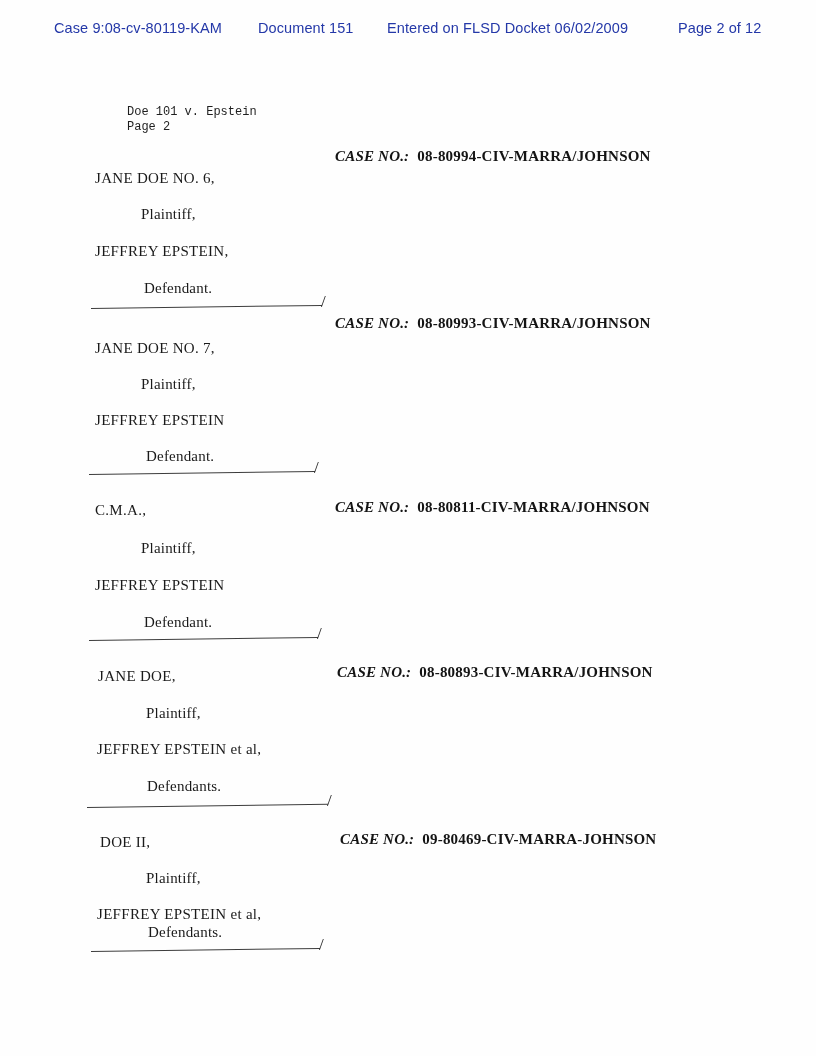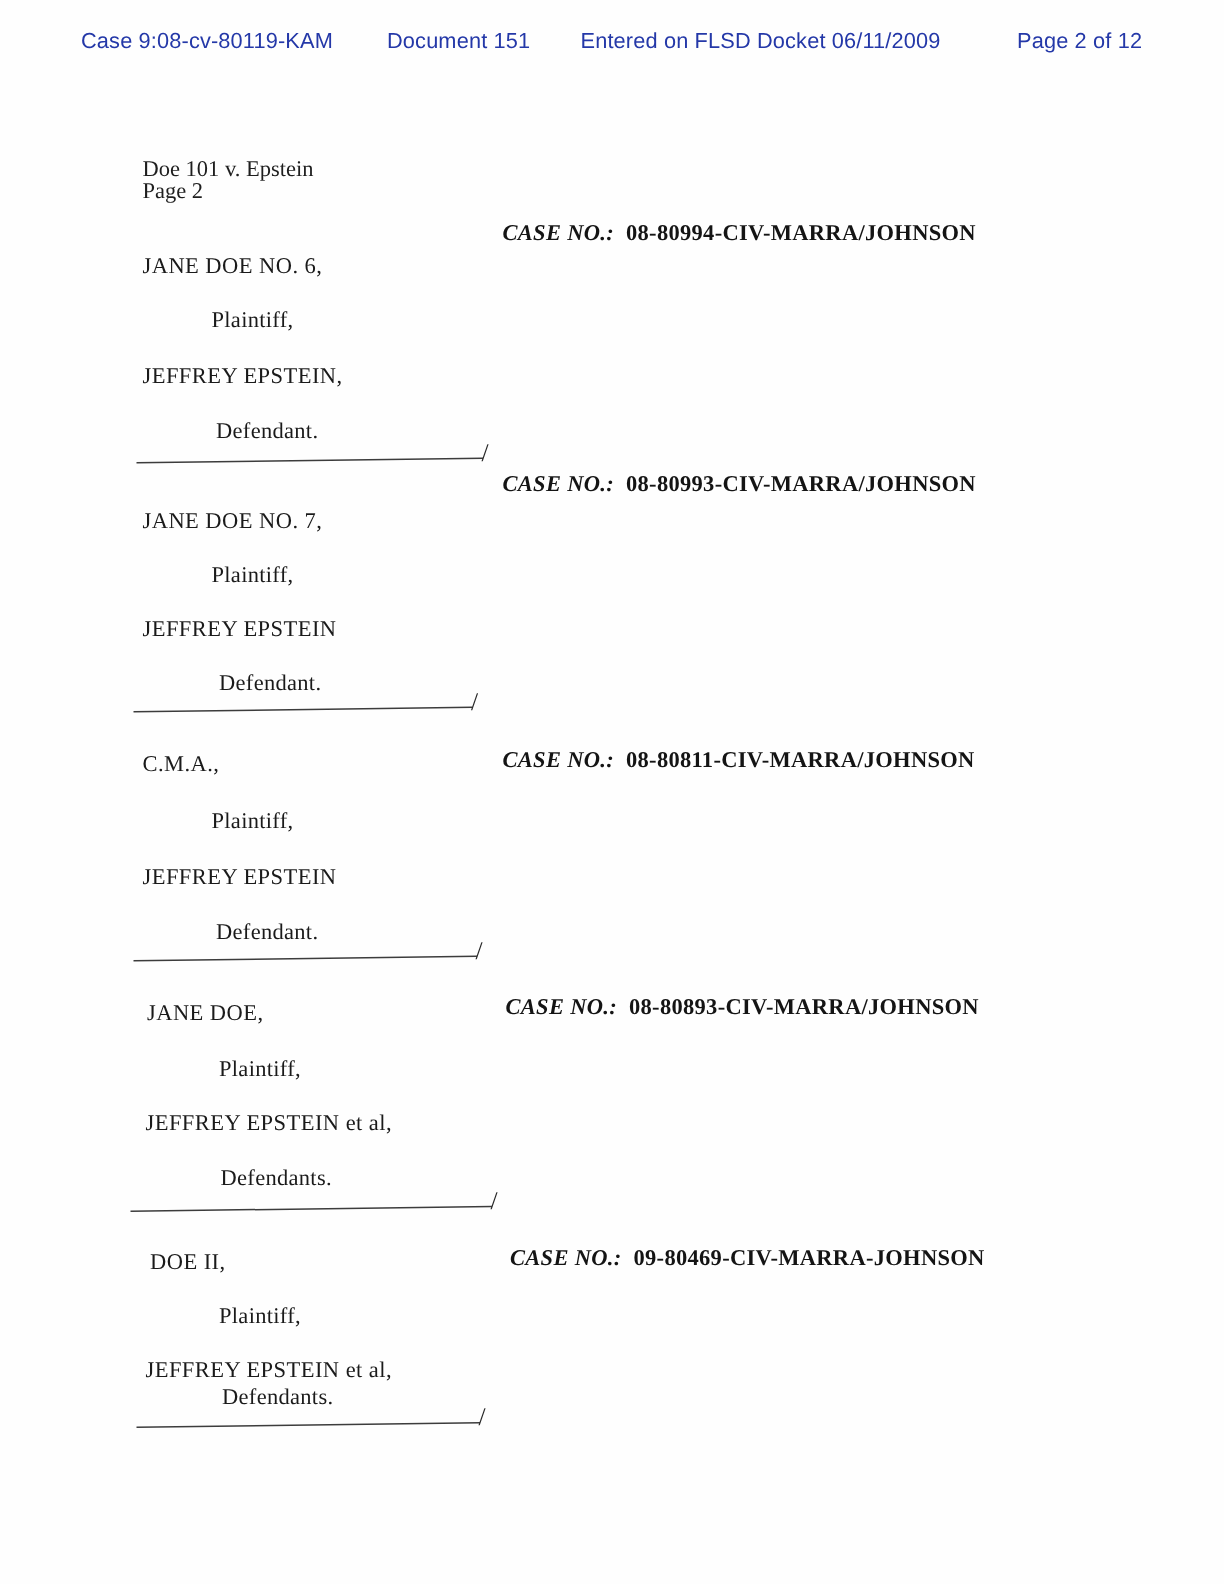--- a/index.html
+++ b/index.html
@@ -24,23 +24,24 @@
     position: absolute;
     top: 20px;
     font-family: "Liberation Sans", sans-serif;
     font-size: 14.5px;
     color: #2438a8;
     letter-spacing: 0.1px;
   }
 
   
   .note-line {
-    font-family: Liberation Serif, serif;
-    font-size: 15px;
+    font-family: Liberation Mono, monospace;
+    font-size: 12px;
     color: #1e1e1e;
+    margin-left: 32px;
   }
 
   
   .caseno {
     font-weight: 700;
     font-size: 15px;
     letter-spacing: 0.2px;
     color: #141414;
   }
   .caseno .lbl { margin-right: 8px; font-style: italic; }
@@ -68,21 +69,21 @@
   }
 </style>
 </head>
 <body>
 
 <div id="page">
 
   <header>
     <span class="hseg" style="left:54px">Case 9:08-cv-80119-KAM</span>
     <span class="hseg" style="left:258px">Document 151</span>
-    <span class="hseg" style="left:387px">Entered on FLSD Docket 06/11/2009</span>
+    <span class="hseg" style="left:387px">Entered on FLSD Docket 06/02/2009</span>
     <span class="hseg" style="left:678px">Page 2 of 12</span>
   </header>
 
   <div>
     <div class="abs note-line" style="left:95px; top:105px">Doe 101 v. Epstein</div>
     <div class="abs note-line" style="left:95px; top:120px">Page 2</div>
   </div>
 
   <section>
     <div class="abs caseno" style="left:335px; top:148px">

